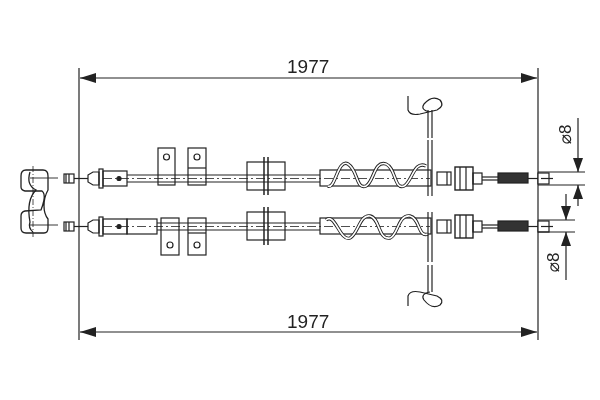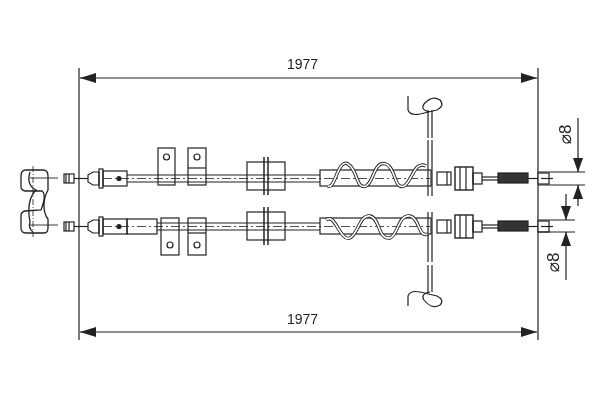--- a/index.html
+++ b/index.html
@@ -1,18 +1,18 @@
 <!DOCTYPE html>
 <html><head>
 <meta charset="utf-8">
 <style>
   html, body { margin: 0; padding: 0; background: #ffffff; }
   body { width: 600px; height: 400px; overflow: hidden; position: relative; font-family: "Liberation Sans", sans-serif; }
   #canvas { position: absolute; left: 0; top: 0; width: 600px; height: 400px; }
-  .dim-label { position: absolute; font-family: "Liberation Sans", sans-serif; font-size: 14px; color: #222; line-height: 1; }
+  .dim-label { position: absolute; font-family: "Liberation Sans", sans-serif; font-size: 19px; color: #222; line-height: 1; }
   .dia-label { position: absolute; font-family: "Liberation Sans", sans-serif; font-size: 17px; color: #222; line-height: 1; transform: rotate(-90deg); transform-origin: center center; white-space: nowrap; }
 </style>
 </head>
 <body>
 
 <svg id="canvas" viewBox="0 0 600 400" xmlns="http://www.w3.org/2000/svg">
   <g stroke="#222" fill="none" stroke-width="1.2">
 
     <line x1="79" y1="68" x2="79" y2="340"></line>
     <line x1="538" y1="68" x2="538" y2="340"></line>

